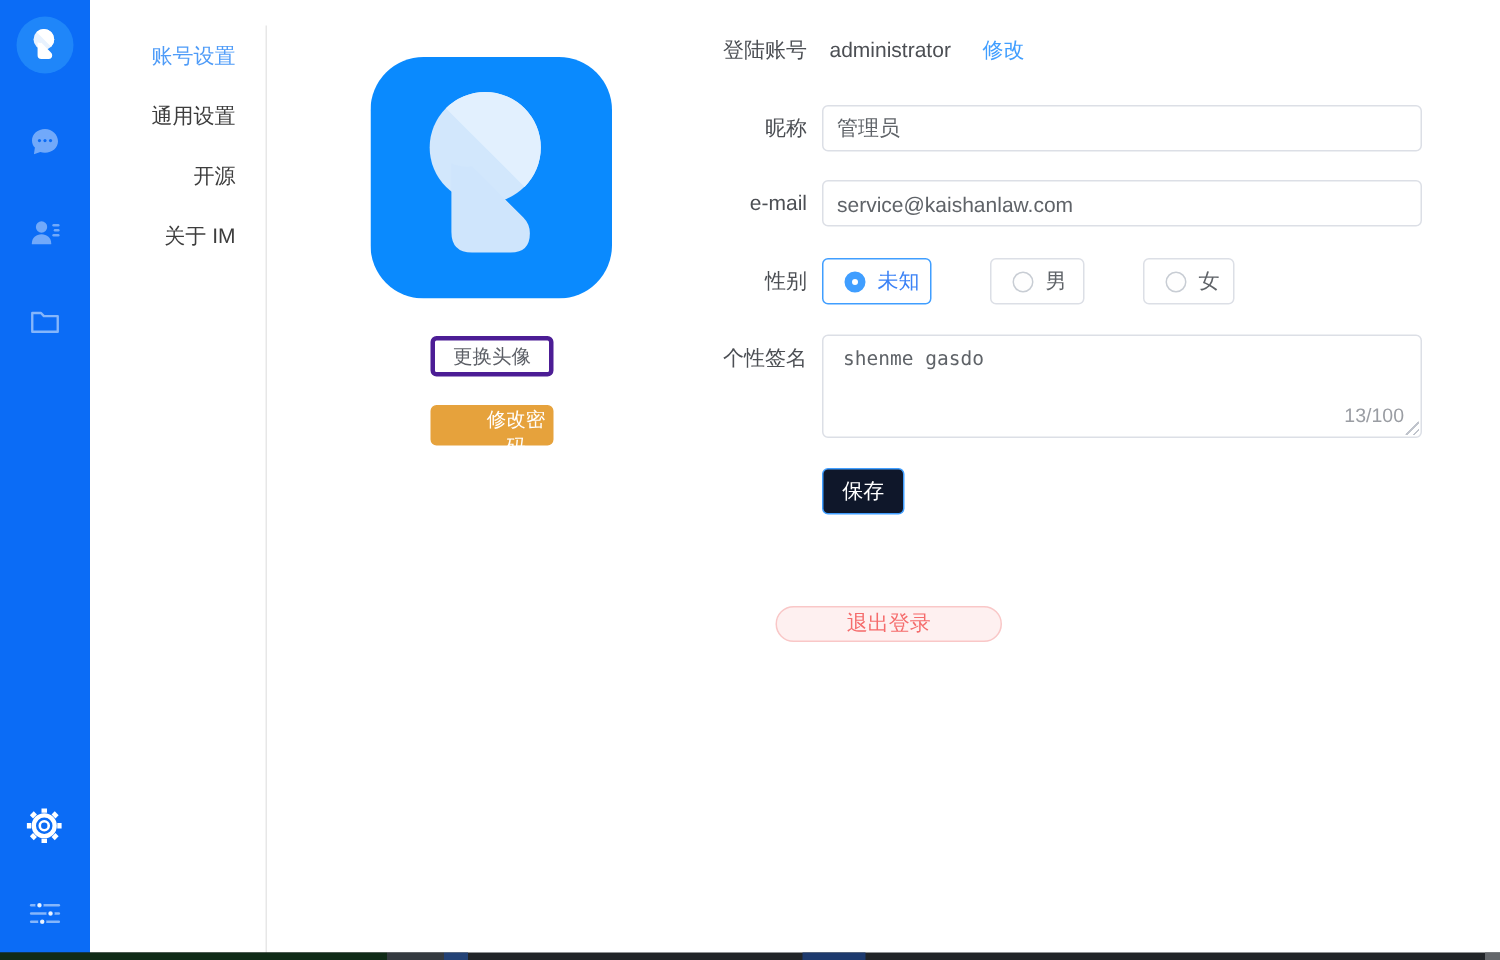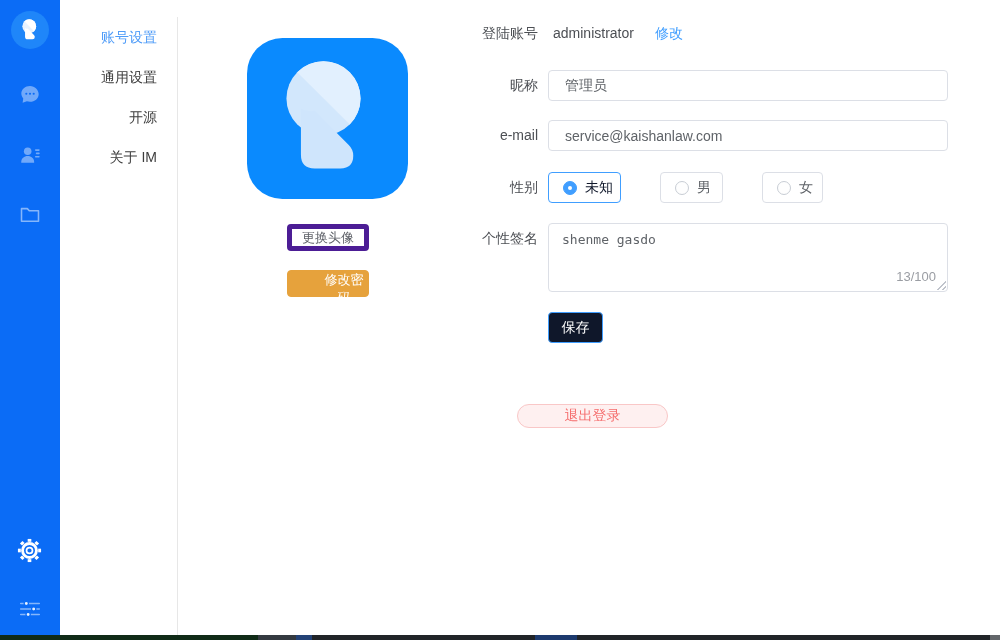--- a/index.html
+++ b/index.html
@@ -35,21 +35,21 @@
     height: 40px; line-height: 40px; text-align: right; padding-right: 20px;
     font-size: 14px; color: #3d3d3d; cursor: pointer; white-space: nowrap;
   }
   .submenu-item.active { color: #4f9cf8; }
   
   .big-avatar {
     position: absolute; left: 247px; top: 38px; width: 161px; height: 161px;
   }
   .btn-plain {
     position: absolute; left: 287px; width: 82px; height: 27px;
-    background: #fff; border: 5px solid #4c1d95; border-radius: 4px;
+    background: #fff; border: 3px solid #4c1d95; border-radius: 4px;
     font-size: 13px; color: #5c5f66; cursor: pointer;
     font-family: inherit;
   }
   .btn-change-avatar { top: 224px; }
   .btn-change-pass {
     position: absolute; left: 287px; top: 270px; width: 82px; height: 27px;
     background: #e6a23c; border: 1px solid #e6a23c; border-radius: 4px;
     font-size: 13px; color: #ffffff; cursor: pointer; font-family: inherit; padding-left: 32px;
   }
   
@@ -66,33 +66,33 @@
     position: absolute; left: 553px; top: 24px; height: 18px; line-height: 18px;
     font-size: 14px; color: #4c4f54;
   }
   .modify-link {
     position: absolute; left: 655px; top: 24px; height: 18px; line-height: 18px;
     font-size: 14px; color: #409eff; cursor: pointer; text-decoration: none;
   }
   .finput {
     position: absolute; left: 548px; width: 400px; height: 31px;
     border: 1px solid #dcdfe6; border-radius: 4px; background: #fff;
-    padding: 0 16px; font-size: 14px; color: #5f6368; outline: none;
+    padding: 0 9px; font-size: 14px; color: #5f6368; outline: none;
     font-family: inherit;
   }
   .in-nickname { top: 70px; }
   .in-email    { top: 120px; }
   
   .gender-box {
     position: absolute; top: 172px; height: 31px;
     border: 1px solid #dcdfe6; border-radius: 4px; background: #fff;
     display: flex; align-items: center; padding-left: 14px; gap: 8px;
     cursor: pointer; font-size: 14px; color: #5f6368;
   }
-  .gb-0 { left: 548px; width: 73px; border-color: #409eff; color: #0f172a; }
+  .gb-0 { left: 548px; width: 73px; border-color: #409eff; color: #3b82f6; }
   .gb-1 { left: 660px; width: 63px; }
   .gb-2 { left: 762px; width: 61px; }
   .radio {
     width: 14px; height: 14px; border-radius: 50%;
     border: 1px solid #c8cdd4; background: #fefefe; position: relative; flex: none;
   }
   .radio.checked { background: #409eff; border-color: #409eff; }
   .radio.checked::after {
     content: ""; position: absolute; left: 4px; top: 4px;
     width: 4px; height: 4px; border-radius: 50%; background: #fff;

